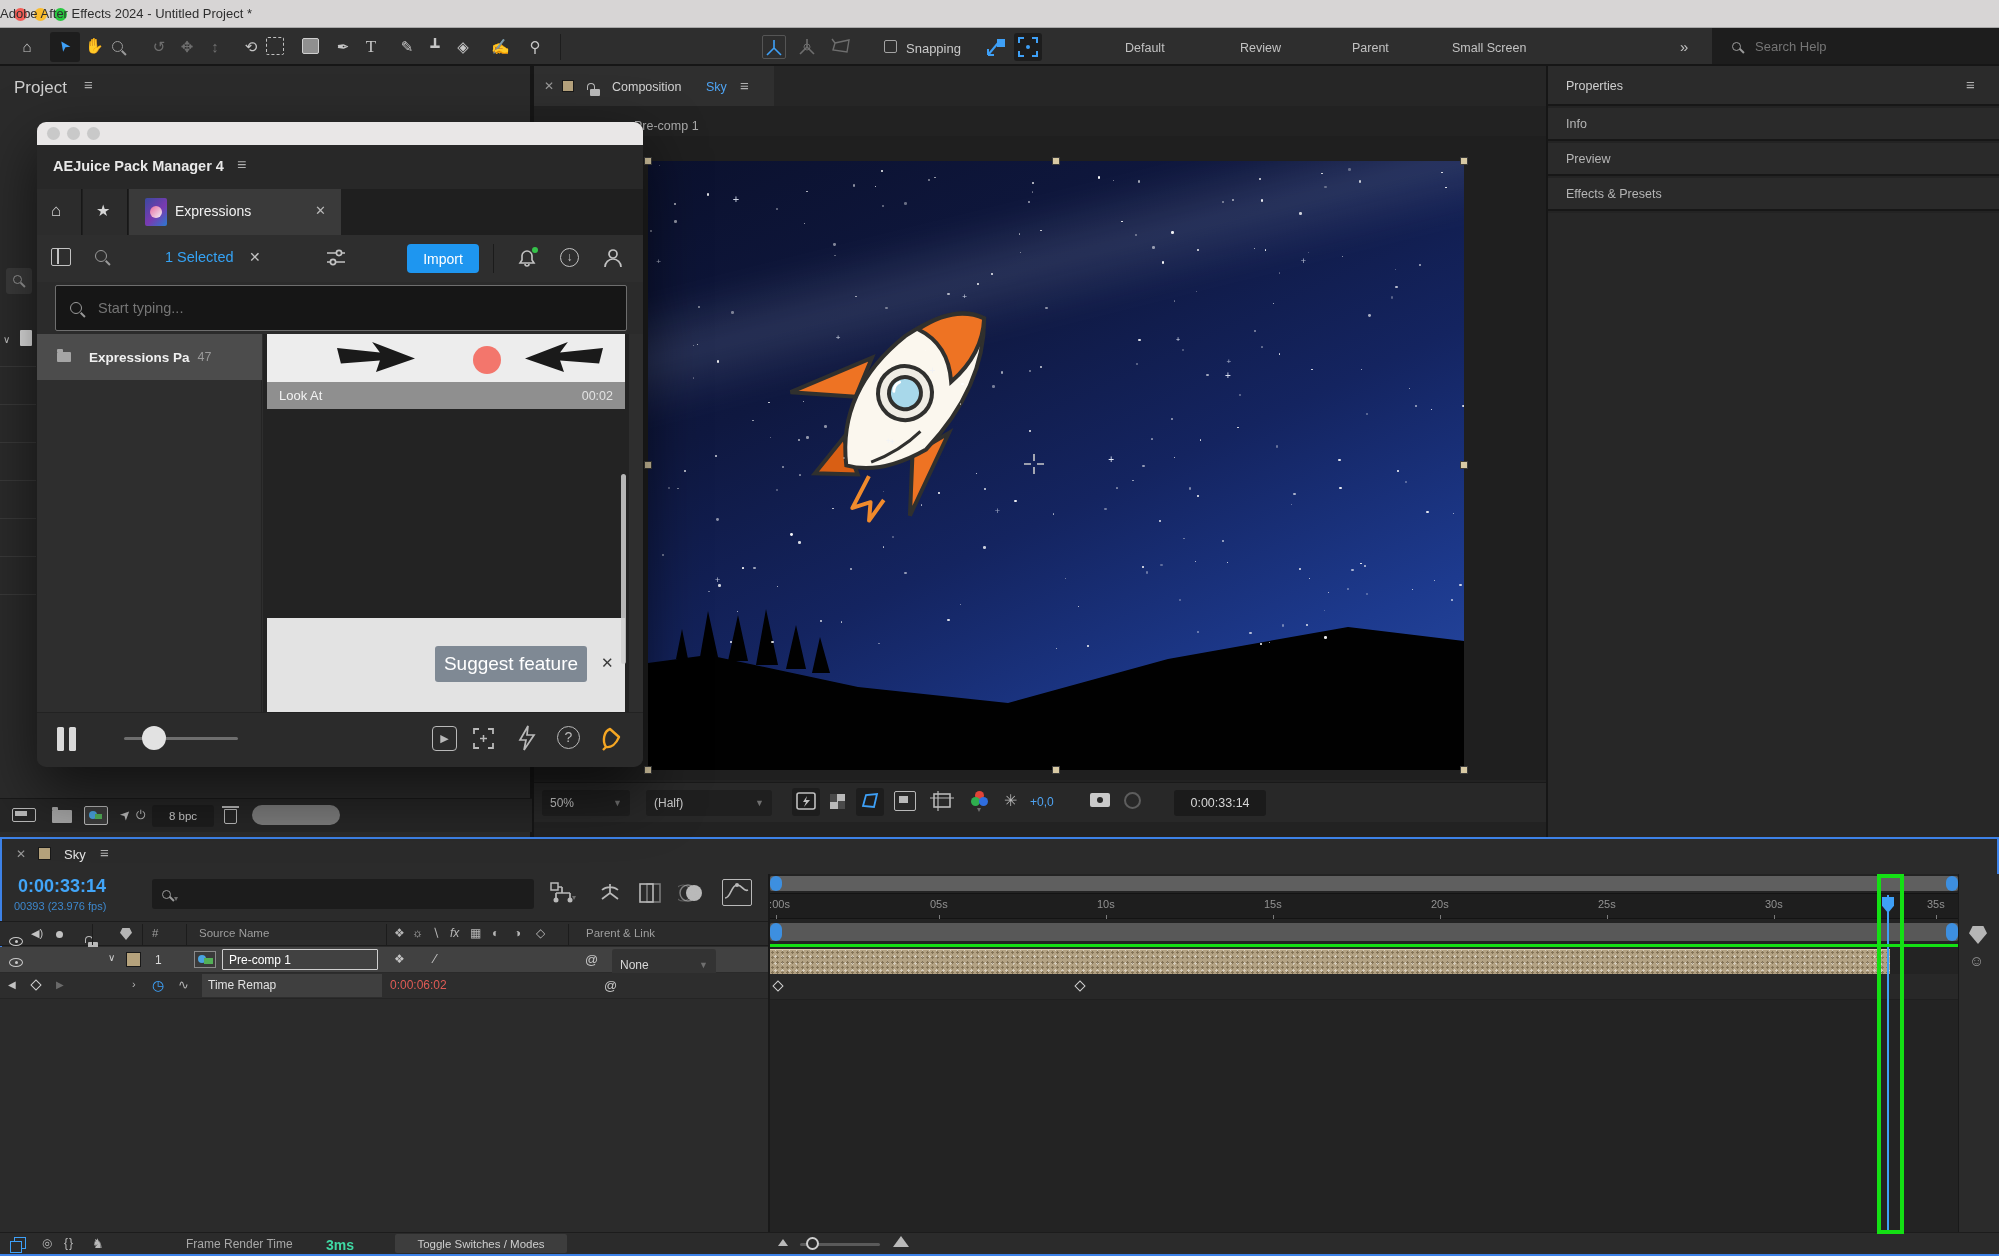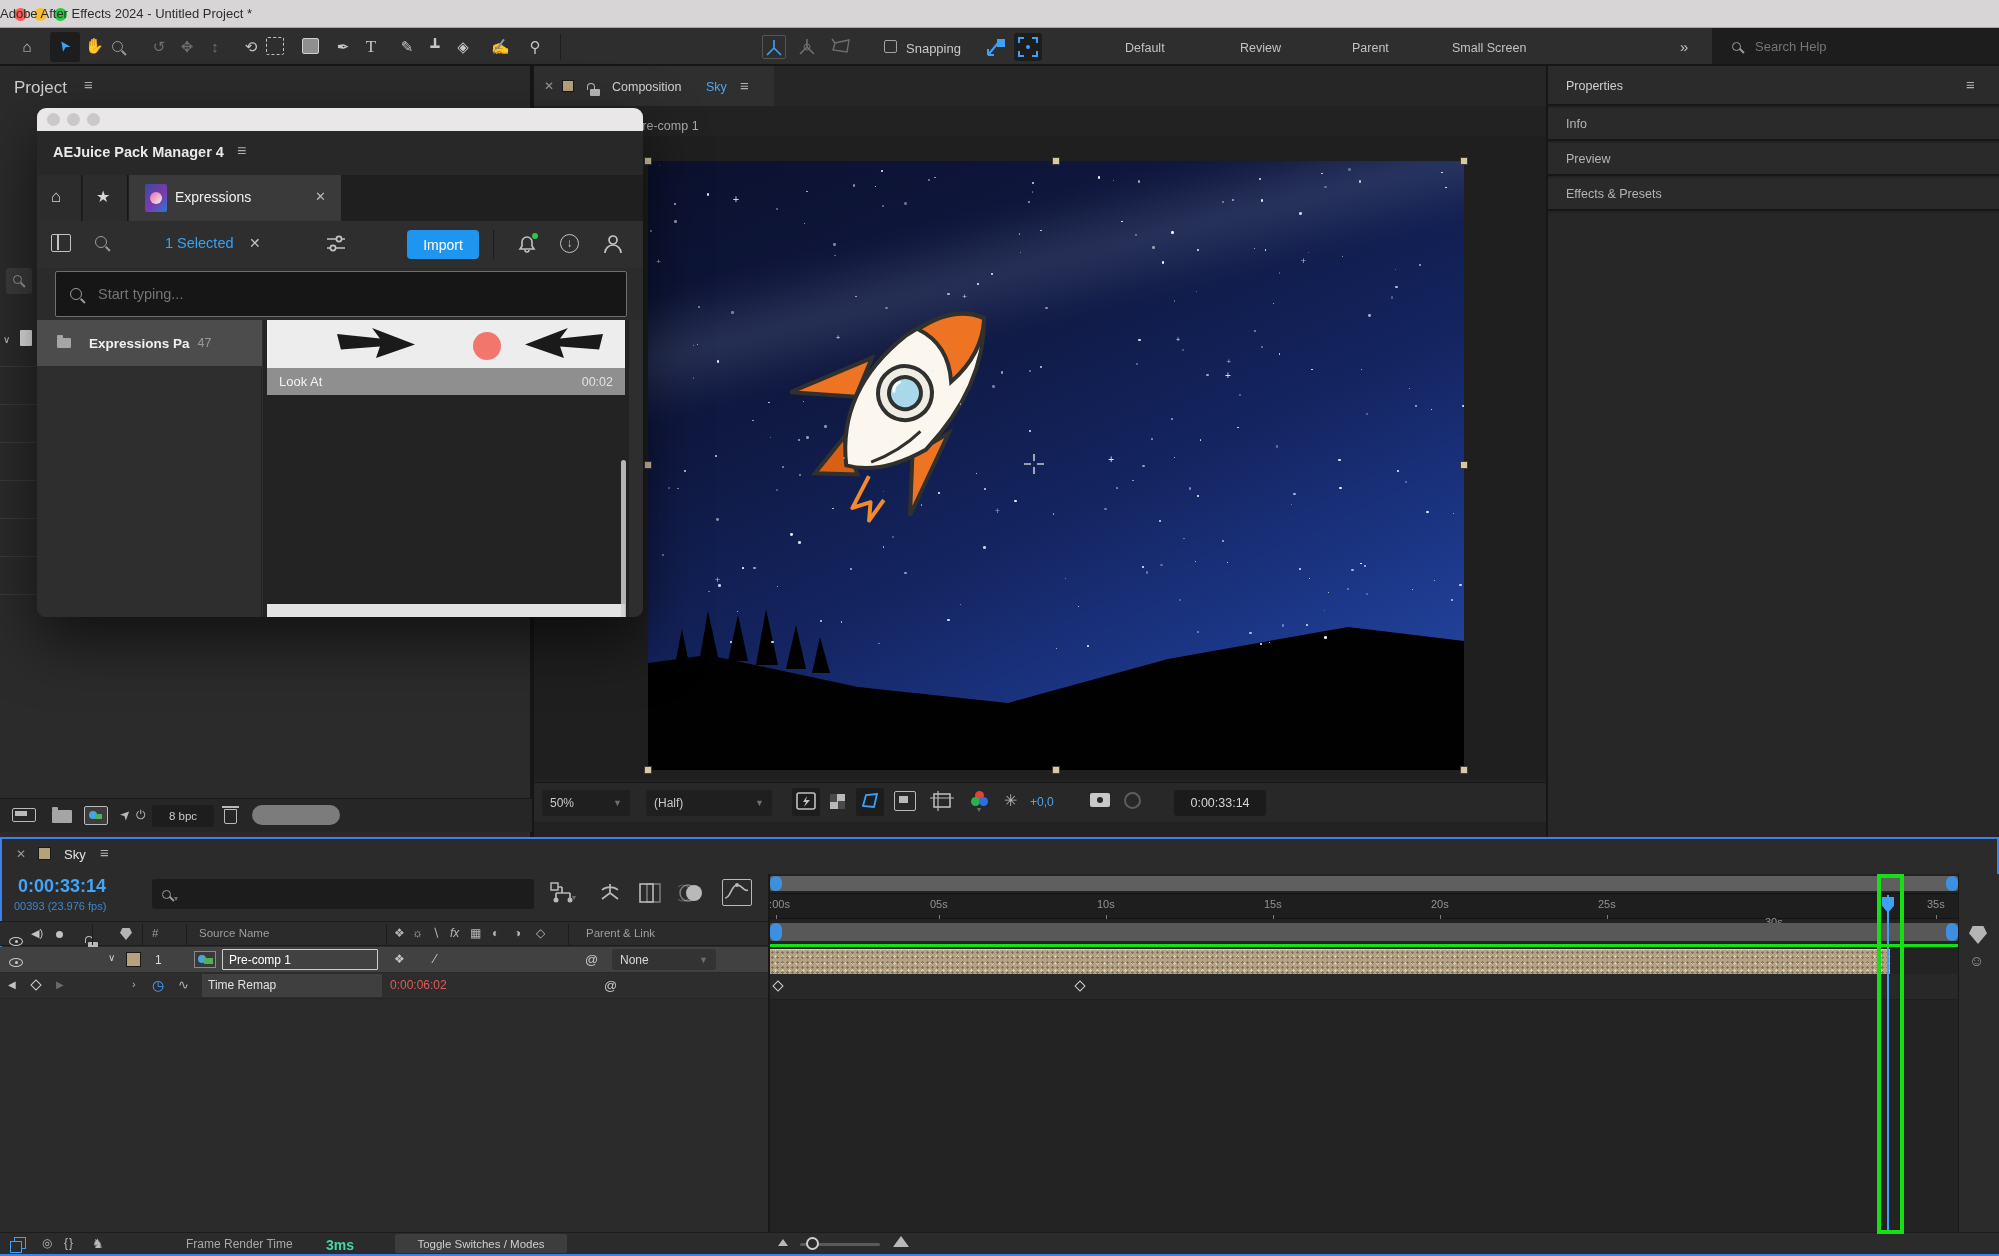--- a/index.html
+++ b/index.html
@@ -445,21 +445,21 @@
     </div>
     <div class="a" style="left:0;top:77px;width:451px;height:33px;background:#2a2a2a;border-bottom:2px solid #171717;">
       <span style="position:absolute;left:18px;top:9px;color:#b5b5b5;font-size:12.5px;">Preview</span>
     </div>
     <div class="a" style="left:0;top:112px;width:451px;height:33px;background:#2a2a2a;border-bottom:2px solid #171717;">
       <span style="position:absolute;left:18px;top:9px;color:#b5b5b5;font-size:12.5px;">Effects &amp; Presets</span>
     </div>
     <div class="a" style="left:0;top:147px;width:451px;height:624px;background:#272727;"></div>
   </div>
 
-  <div class="a" style="left:37px;top:108px;width:606px;height:509px;border-radius:9px;box-shadow:0 24px 60px rgba(0,0,0,.6);background:#2b2b2b;overflow:hidden;z-index:40;">
+  <div class="a" style="left:37px;top:122px;width:606px;height:645px;border-radius:9px;box-shadow:0 24px 60px rgba(0,0,0,.6);background:#2b2b2b;overflow:hidden;z-index:40;">
     <div class="a" style="left:0;top:0;width:606px;height:23px;background:#e9e7e7;">
       <span class="a" style="left:10px;top:5px;width:13px;height:13px;border-radius:50%;background:#c9c9c9;"></span>
       <span class="a" style="left:30px;top:5px;width:13px;height:13px;border-radius:50%;background:#c9c9c9;"></span>
       <span class="a" style="left:50px;top:5px;width:13px;height:13px;border-radius:50%;background:#c9c9c9;"></span>
     </div>
     <div class="a" style="left:0;top:23px;width:606px;height:44px;background:#282828;">
       <span style="position:absolute;left:16px;top:13px;color:#e8e8e8;font-size:14.5px;font-weight:bold;">AEJuice Pack Manager 4</span>
       <span class="a hb" style="left:200px;top:12px;font-size:16px;">≡</span>
     </div>
 
@@ -632,21 +632,21 @@
       <span class="a" style="left:194px;top:4px;width:22px;height:17px;background:#3a3a3a;border:1px solid #8a8a8a;">
           <span style="position:absolute;left:3px;top:3px;width:8px;height:8px;border-radius:50%;background:#4aa3e0;"></span>
           <span style="position:absolute;left:9px;top:6px;width:9px;height:6px;background:#53b057;"></span>
         </span>
       <span class="a" style="left:222px;top:2px;width:156px;height:21px;border:1px solid #cfcfcf;border-radius:1px;">
           <span style="position:absolute;left:6px;top:3px;color:#ffffff;font-size:12px;white-space:nowrap;">Pre-comp 1</span>
         </span>
       <span class="a" style="left:394px;top:5px;color:#c5c5c5;font-size:12px;">❖</span>
       <span class="a" style="left:434px;top:4px;color:#c5c5c5;font-size:13px;">∕</span>
       <span class="a" style="left:585px;top:5px;color:#c5c5c5;font-size:13px;">@</span>
-      <div class="a row" style="left:612px;top:2px;width:104px;height:21px;background:#333;border-radius:3px;padding:10px 8px;justify-content:space-between;">
+      <div class="a row" style="left:612px;top:2px;width:104px;height:21px;background:#333;border-radius:3px;padding:16px 8px;justify-content:space-between;">
         <span style="color:#d8d8d8;font-size:12px;">None</span>
         <span class="dim" style="font-size:9px;">▼</span>
       </div>
     </div>
 
     <div class="a" style="left:0;top:136px;width:768px;height:26px;background:#2d2d2d;border-bottom:1px solid #242424;">
       <span class="a" style="left:8px;top:6px;color:#c2c2c2;font-size:10px;">◀</span>
       <span class="kdia a" style="left:32px;top:8px;"></span>
       <span class="a" style="left:56px;top:6px;color:#6a6a6a;font-size:10px;">▶</span>
       <span class="a" style="left:132px;top:5px;color:#b5b5b5;font-size:11px;">›</span>
@@ -668,21 +668,21 @@
       <span class="wcap" style="left:0;top:2px;"></span>
       <span class="wcap" style="left:1176px;top:2px;"></span>
 
       <div class="a" style="left:0;top:19px;width:1188px;height:26px;background:#1e1e1e;border-top:1px solid #141414;border-bottom:1px solid #141414;">
         <span class="rl" style="left:-7px;">0:00s</span>
         <span class="rl" style="left:160px;">05s</span>
         <span class="rl" style="left:327px;">10s</span>
         <span class="rl" style="left:494px;">15s</span>
         <span class="rl" style="left:661px;">20s</span>
         <span class="rl" style="left:828px;">25s</span>
-        <span class="rl" style="left:995px;margin-top:18px;">30s</span>
+        <span class="rl" style="left:995px;">30s</span>
         <span class="rl" style="left:1157px;">35s</span>
       </div>
 
       <span class="wab" style="left:0;top:49px;width:1188px;height:18px;background:#585858;"></span>
       <span class="wcap" style="left:0;top:49px;height:18px;"></span>
       <span class="wcap" style="left:1176px;top:49px;height:18px;"></span>
 
       <span class="a" style="left:0;top:70px;width:1188px;height:3px;background:#14e014;z-index:5;"></span>
 
       <span class="tanbar a" style="left:0;top:75px;width:1120px;height:25px;"></span>

